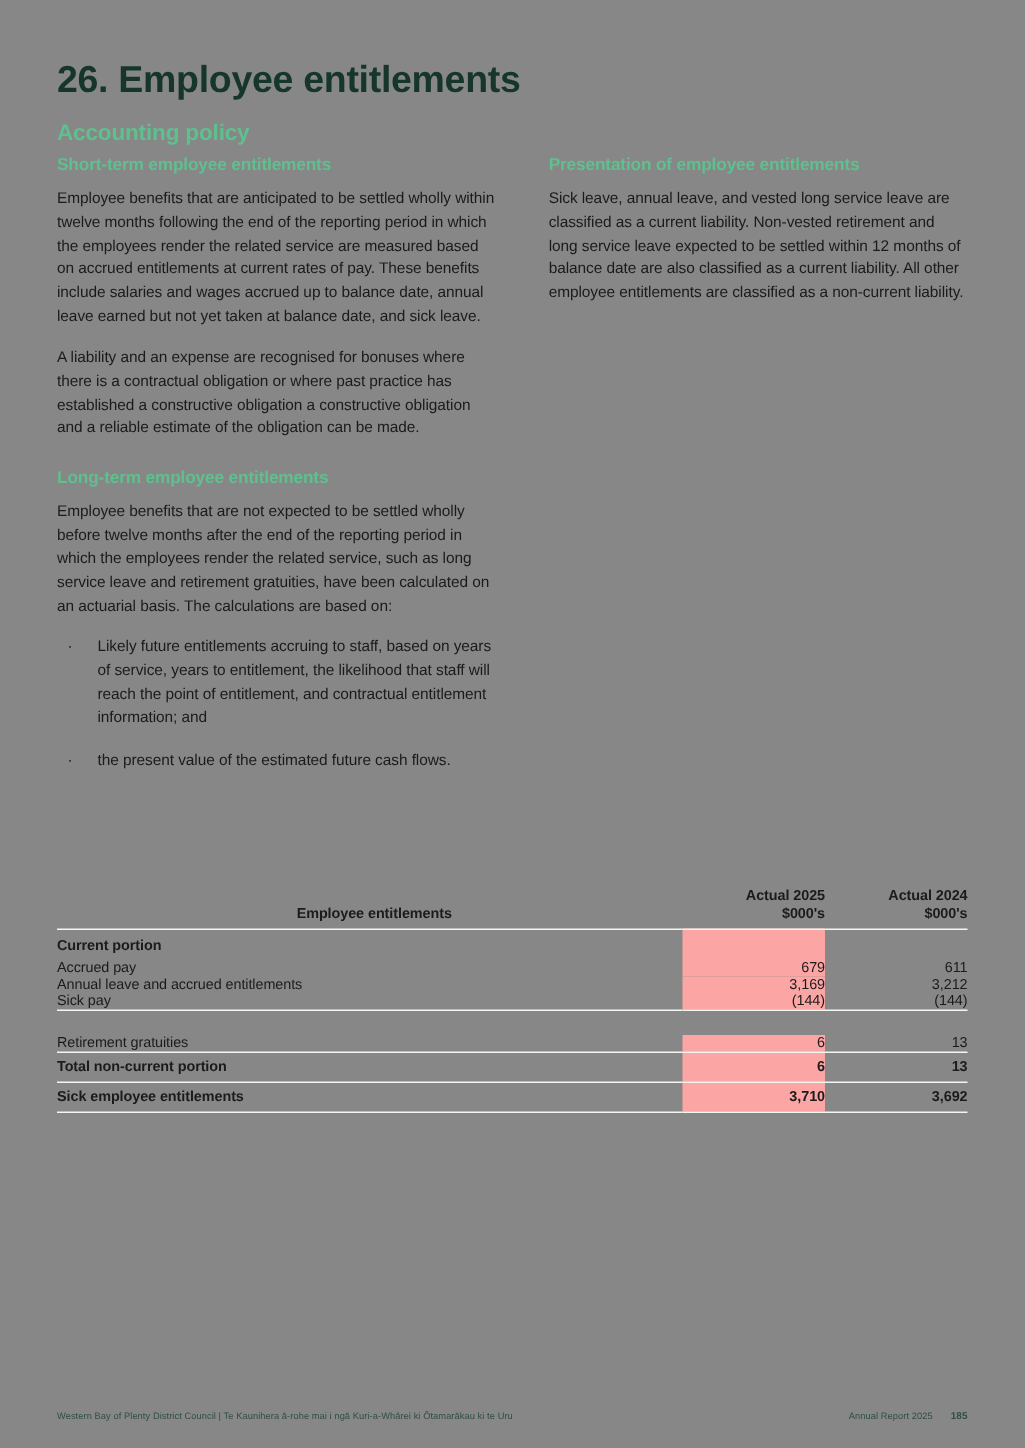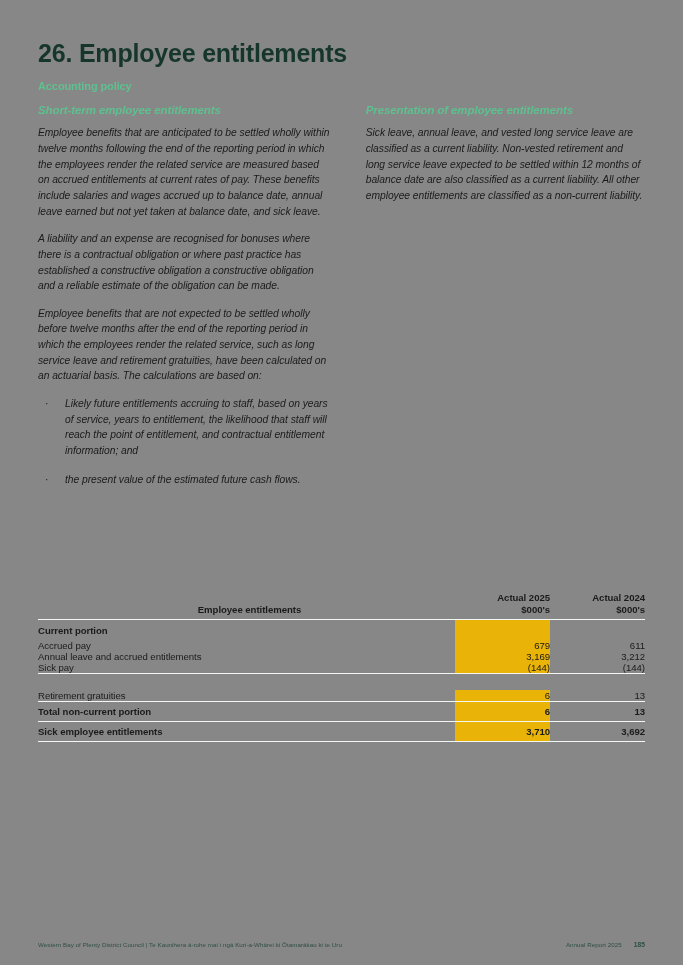--- a/index.html
+++ b/index.html
@@ -33,38 +33,37 @@
     font-weight: bold;
     color: #16362c;
     letter-spacing: -0.2px;
     line-height: 1.2;
   }
 
   .accounting-policy {
     position: absolute;
     left: 38px;
     top: 80px;
-    font-size: 11px;
+    font-size: 15px;
     font-weight: bold;
     color: #5fc08f;
     letter-spacing: -0.1px;
   }
 
   
   .columns {
     position: absolute;
     left: 38px;
     top: 103px;
     width: 607px;
     display: flex;
     gap: 36px;
   }
   .col {
     width: 303px;
-    font-style: italic;
   }
   .col.right { width: 290px; }
 
   h3.sub {
     margin: 0 0 8px 0;
     font-size: 11.5px;
     font-weight: bold;
     color: #5fc08f;
     letter-spacing: -0.1px;
     line-height: 1.25;
@@ -147,21 +146,21 @@
     text-align: left;
     padding: 3.6px 6px 3.6px 6px;
     letter-spacing: -0.05px;
   }
   td.num {
     text-align: right;
     padding: 3.6px 7px 3.6px 4px;
     font-variant-numeric: tabular-nums;
     letter-spacing: -0.05px;
   }
-  td.num.cur { background: #eab308; text-align: right; }
+  td.num.cur { background: #fca5a5; text-align: right; }
 
   tr.section td.label { font-weight: bold; }
   tr.section td { padding-top: 5px; padding-bottom: 4px; }
 
   tr.total td {
     font-weight: bold;
     border-top: 1.4px solid #f2f7f2;
     padding-top: 4px;
     padding-bottom: 4px;
   }
@@ -219,20 +218,21 @@
   <div class="page-title">26. Employee entitlements</div>
   <div class="accounting-policy">Accounting policy</div>
 
   <div class="columns">
 
     <div class="col left">
       <h3 class="sub">Short-term employee entitlements</h3>
       <p class="body">Employee benefits that are anticipated to be settled wholly within twelve months following the end of the reporting period in which the employees render the related service are measured based on accrued entitlements at current rates of pay. These benefits include salaries and wages accrued up to balance date, annual leave earned but not yet taken at balance date, and sick leave.</p>
       <p class="body">A liability and an expense are recognised for bonuses where there is a contractual obligation or where past practice has established a constructive obligation a constructive obligation and a reliable estimate of the obligation can be made.</p>
 
+      <h3 class="sub spaced">Long-term employee entitlements</h3>
       <p class="body">Employee benefits that are not expected to be settled wholly before twelve months after the end of the reporting period in which the employees render the related service, such as long service leave and retirement gratuities, have been calculated on an actuarial basis. The calculations are based on:</p>
 
       <ul class="bullets">
         <li>
           <span class="dot">·</span>
           <span>Likely future entitlements accruing to staff, based on years of service, years to entitlement, the likelihood that staff will reach the point of entitlement, and contractual entitlement information; and</span>
         </li>
         <li>
           <span class="dot">·</span>
           <span>the present value of the estimated future cash flows.</span>

